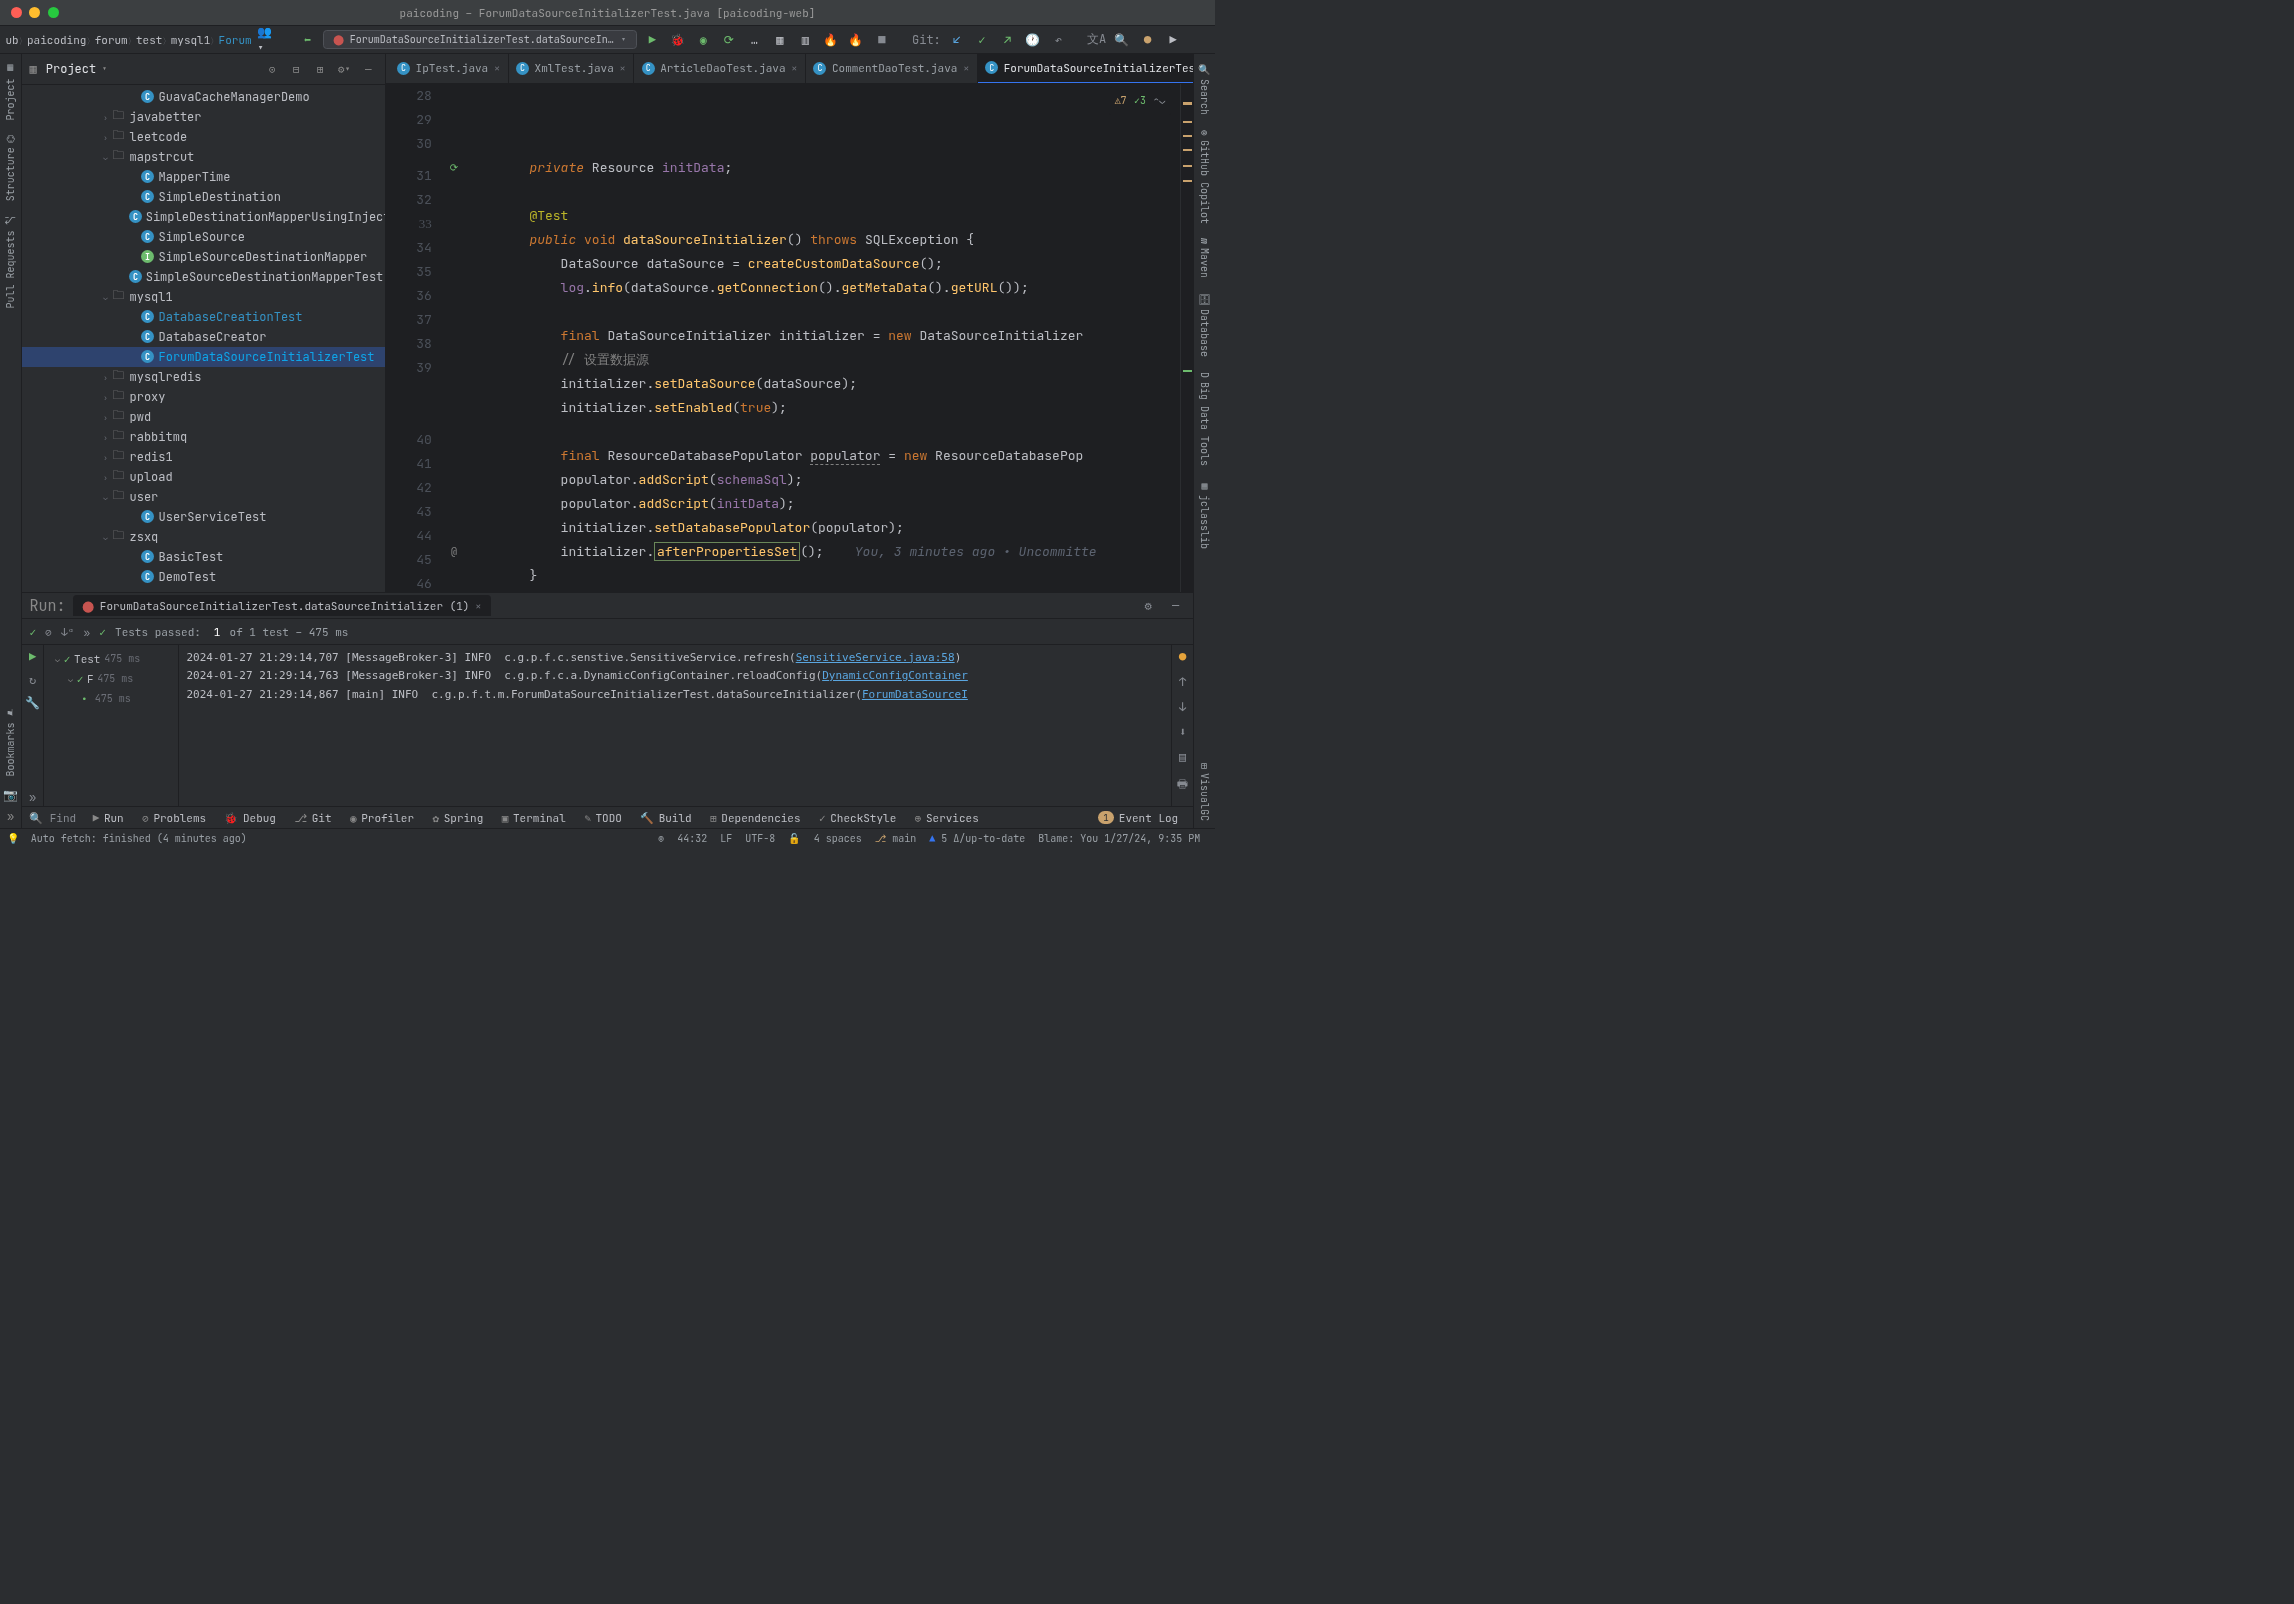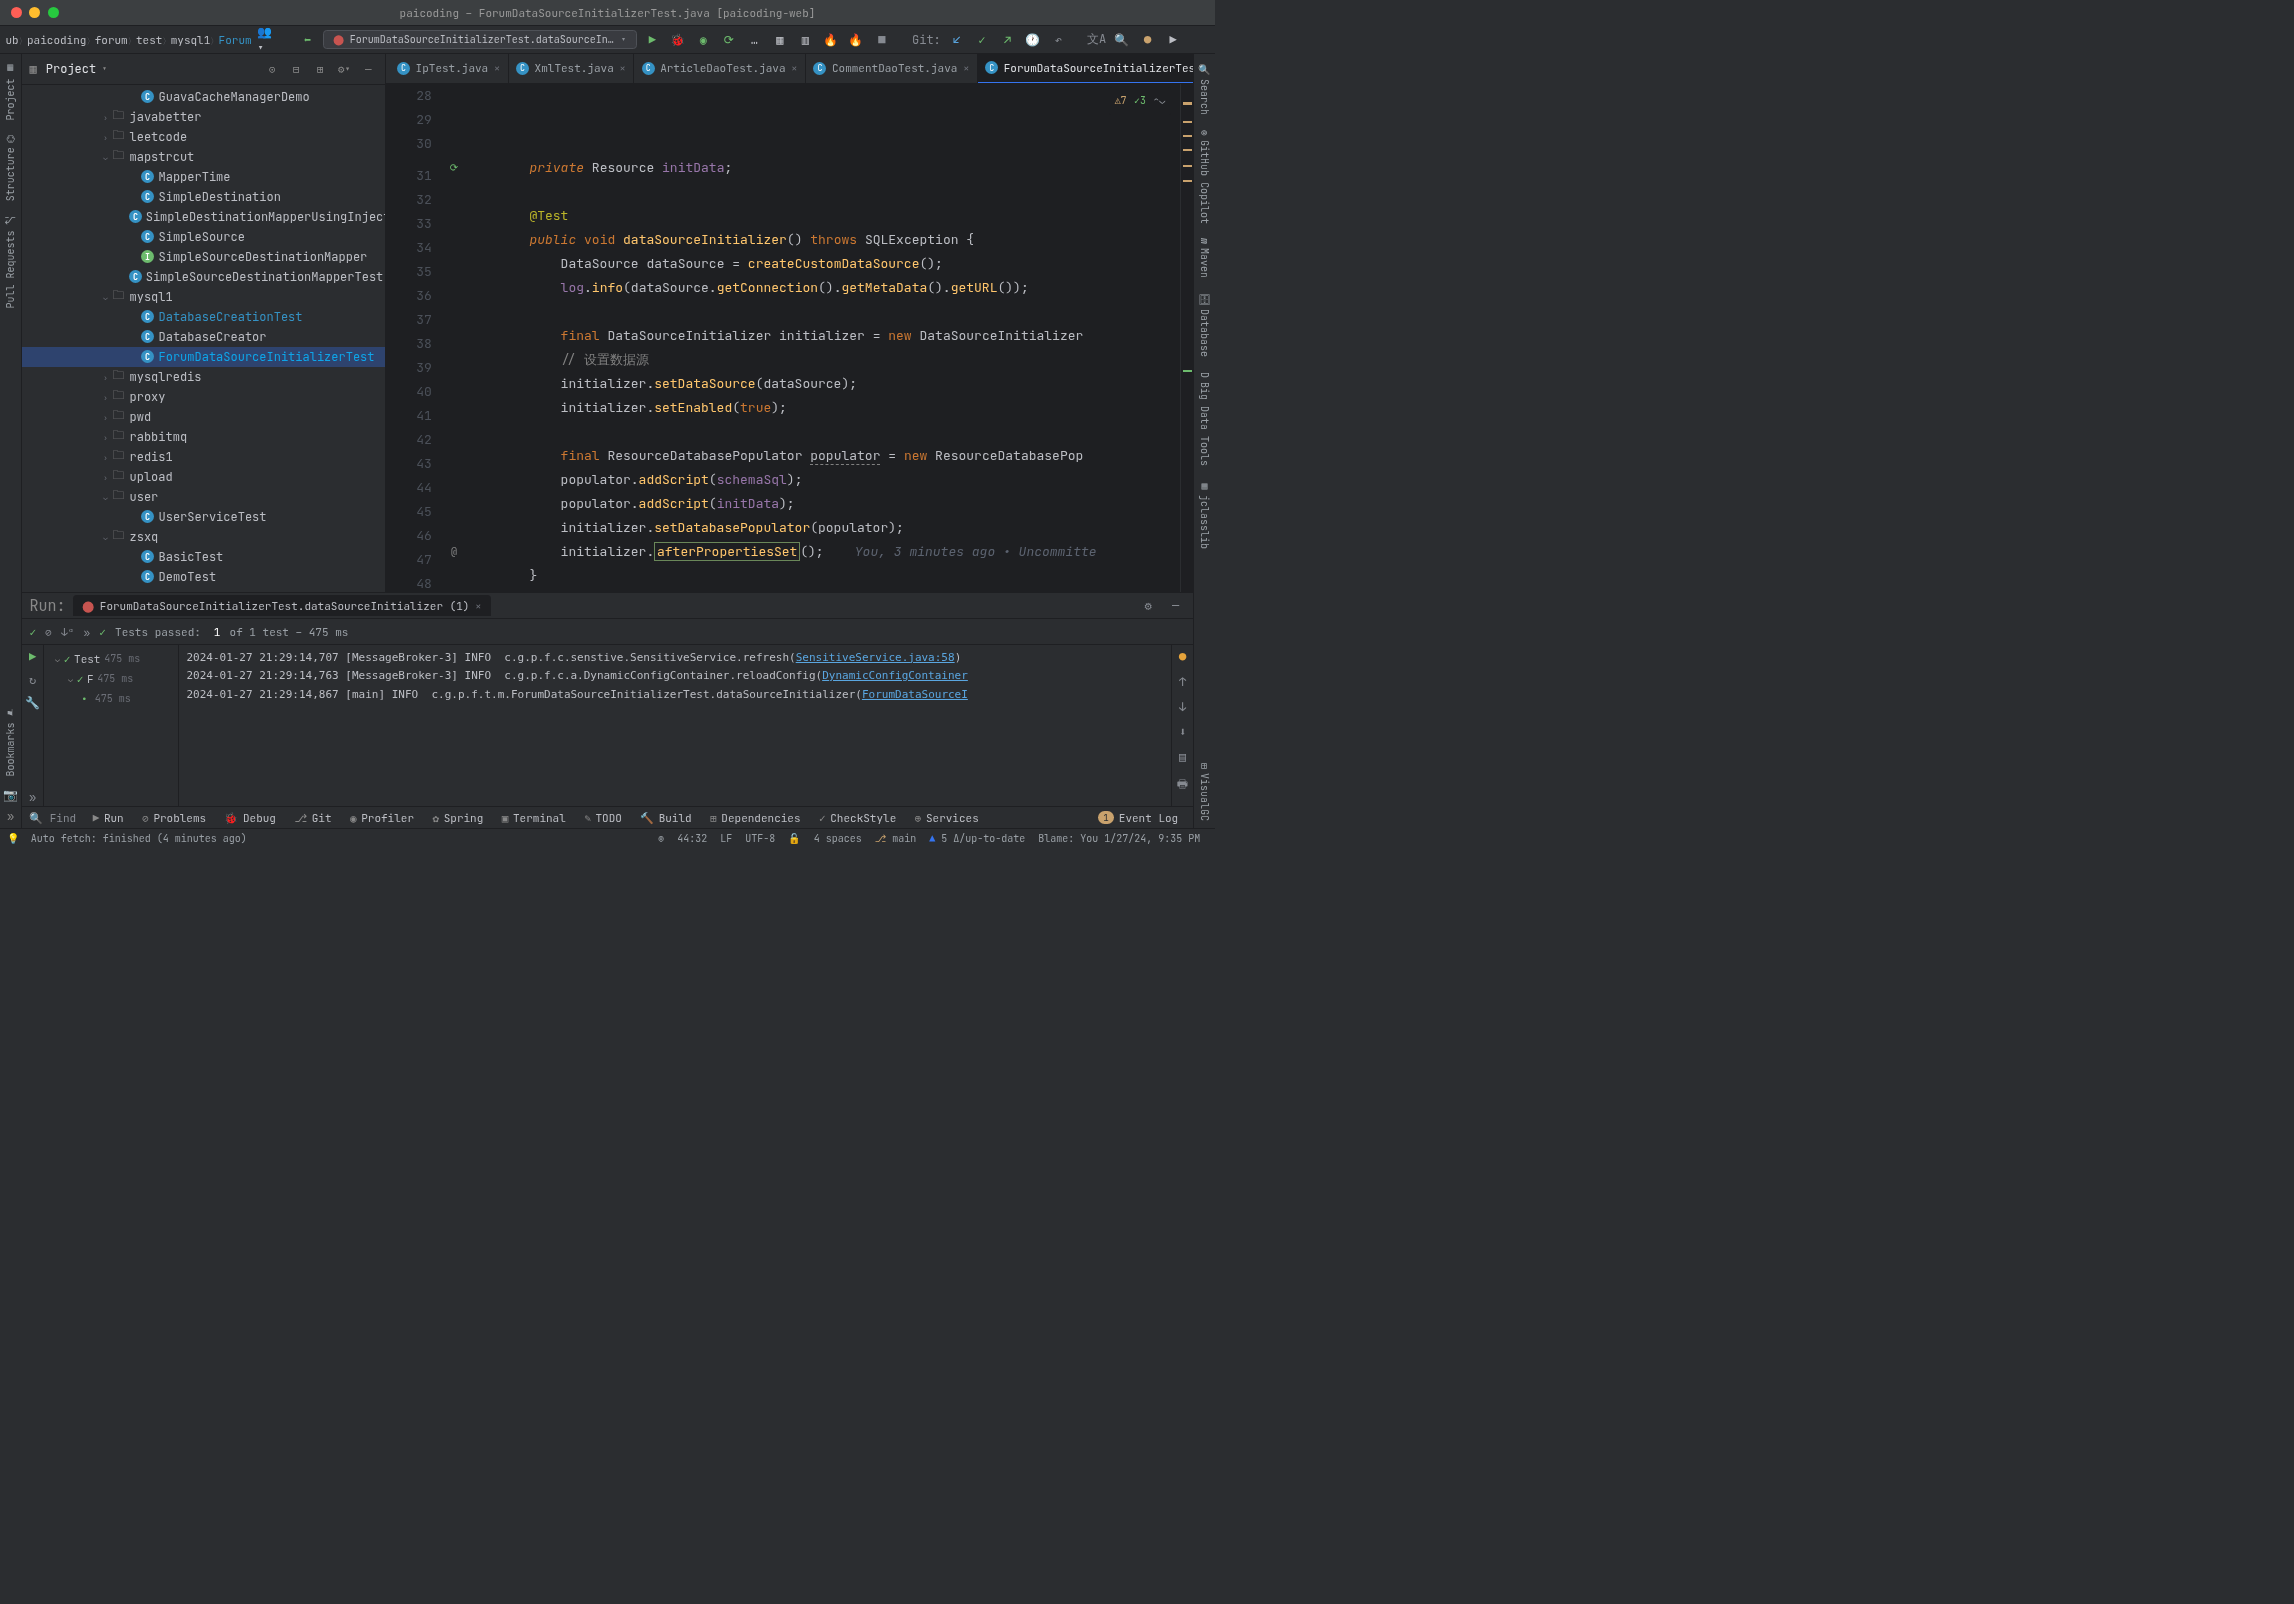--- a/index.html
+++ b/index.html
@@ -424,28 +424,28 @@
             <span style="color:#888">⋮</span>
           </div>
         </div>
         <div class="code-area">
           <div class="gutter" id="gutter">
               <div style="height: 24px;">28</div>
               <div style="height: 24px;">29</div>
               <div style="height: 24px;">30</div>
               <div style="height: 24px; margin-top: 8px;">31</div>
               <div style="height: 24px;">32</div>
-              <div style="height: 24px;">33</div>
+              <div style="height: 24px; font-family: Liberation Serif, serif;">33</div>
               <div style="height: 24px;">34</div>
               <div style="height: 24px;">35</div>
               <div style="height: 24px;">36</div>
               <div style="height: 24px;">37</div>
               <div style="height: 24px;">38</div>
               <div style="height: 24px;">39</div>
-              <div style="height: 24px;">40</div>
+              <div style="height: 24px; margin-top: 48px;">40</div>
               <div style="height: 24px;">41</div>
               <div style="height: 24px;">42</div>
               <div style="height: 24px;">43</div>
               <div style="height: 24px;">44</div>
               <div style="height: 24px;">45</div>
               <div style="height: 24px;">46</div>
               <div style="height: 24px;">47</div>
               <div style="height: 24px;">48</div>
               <div style="height: 24px;">49</div>
             </div>

